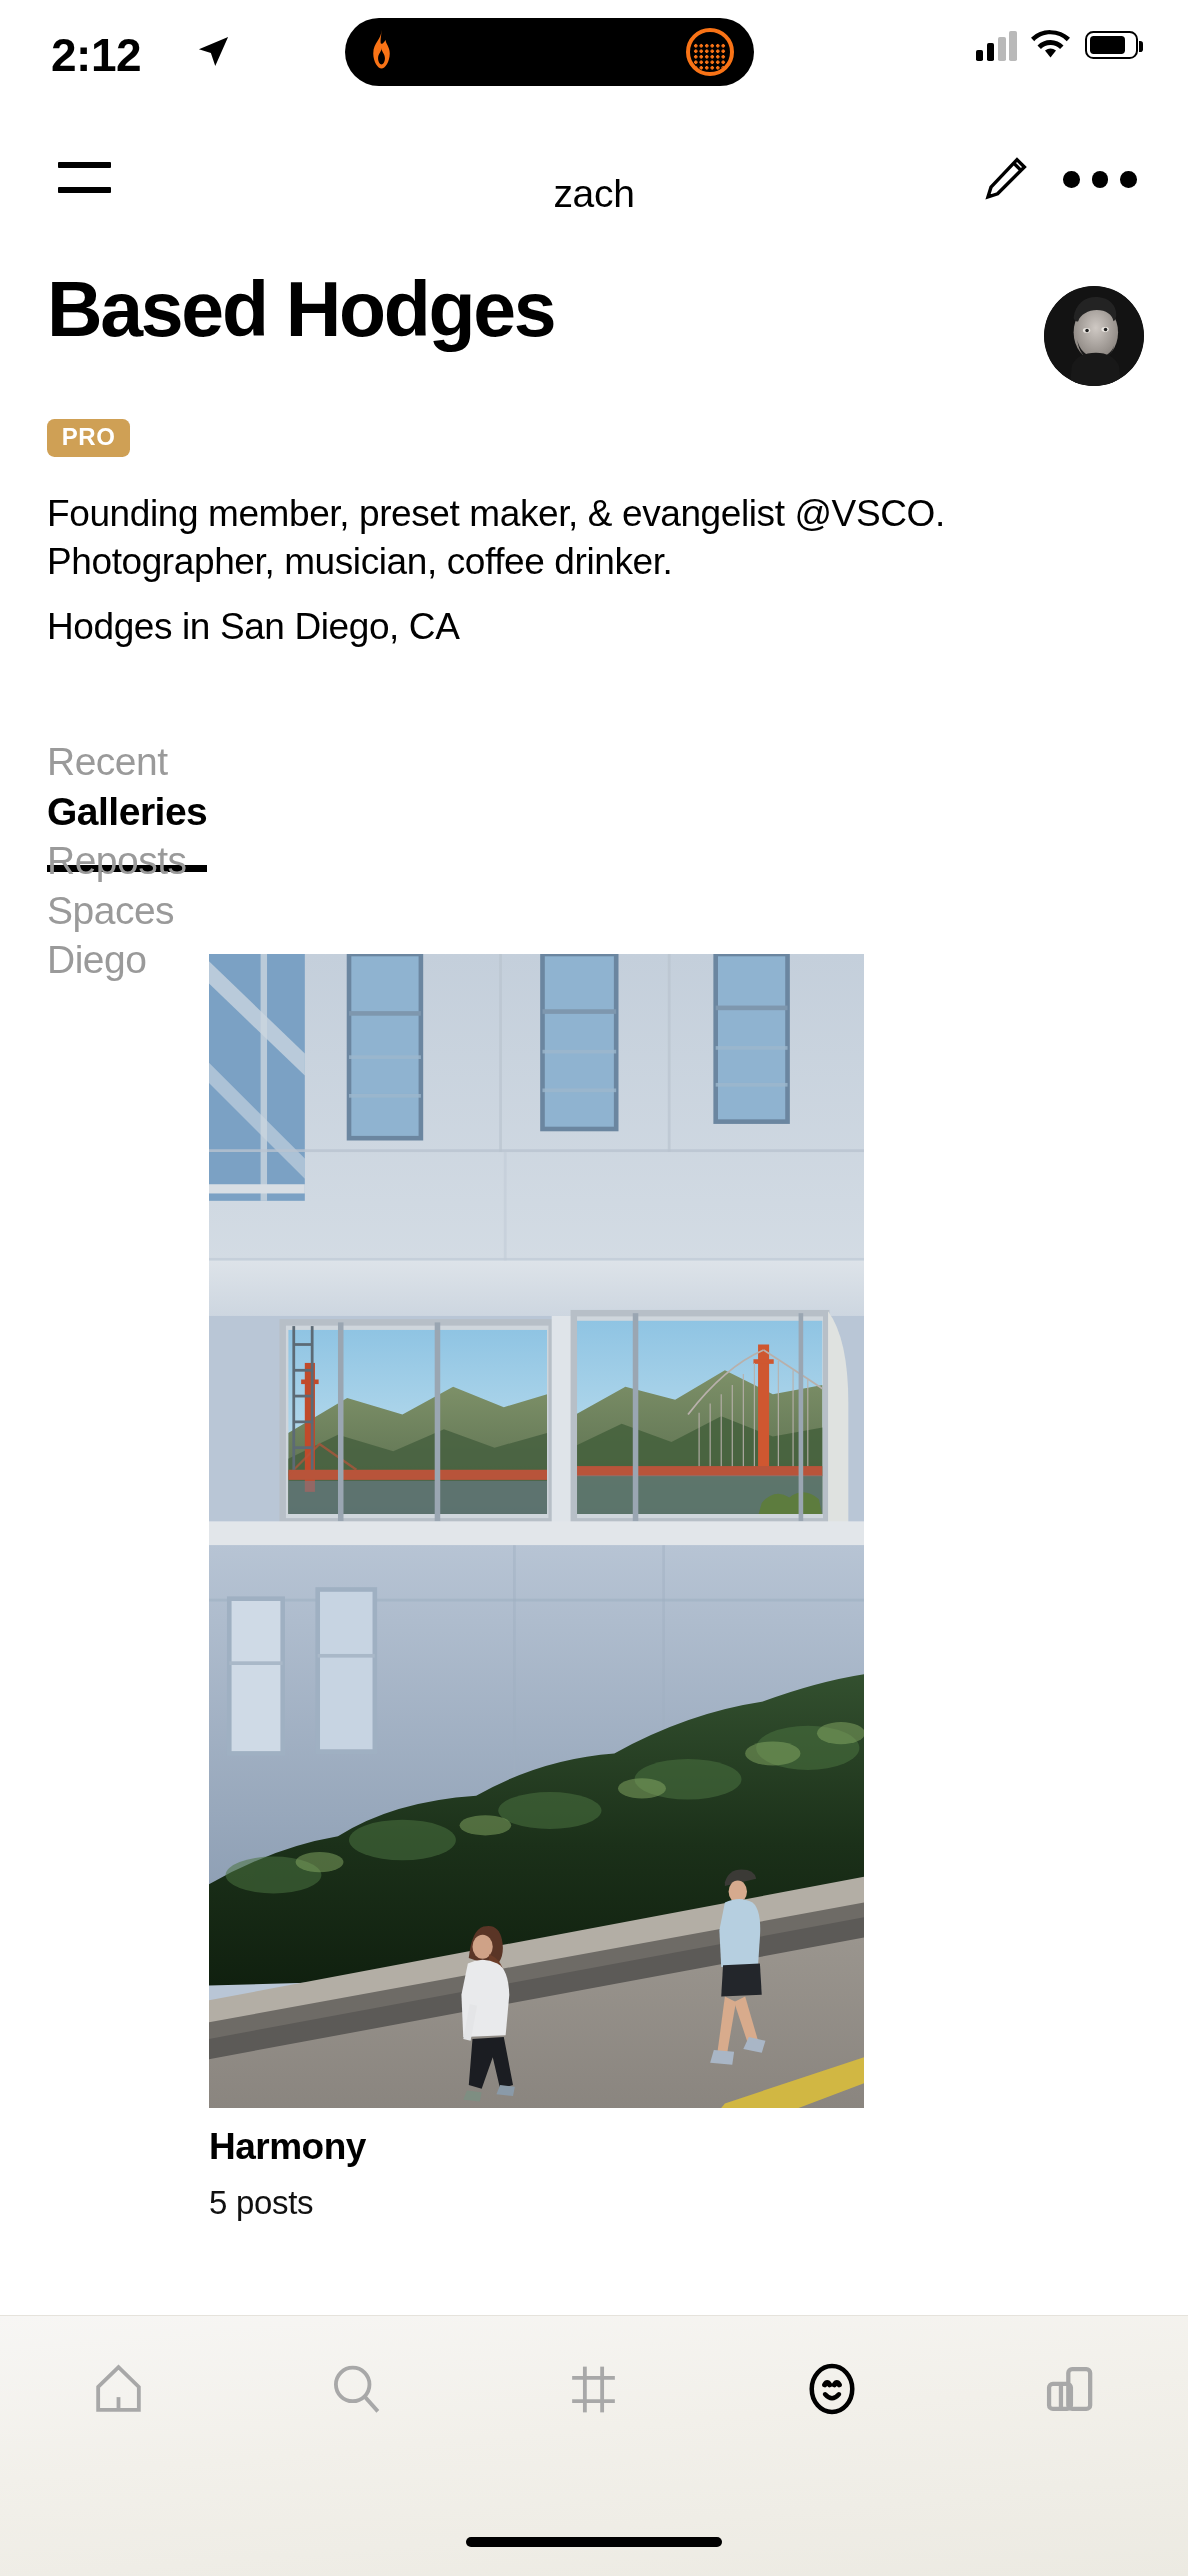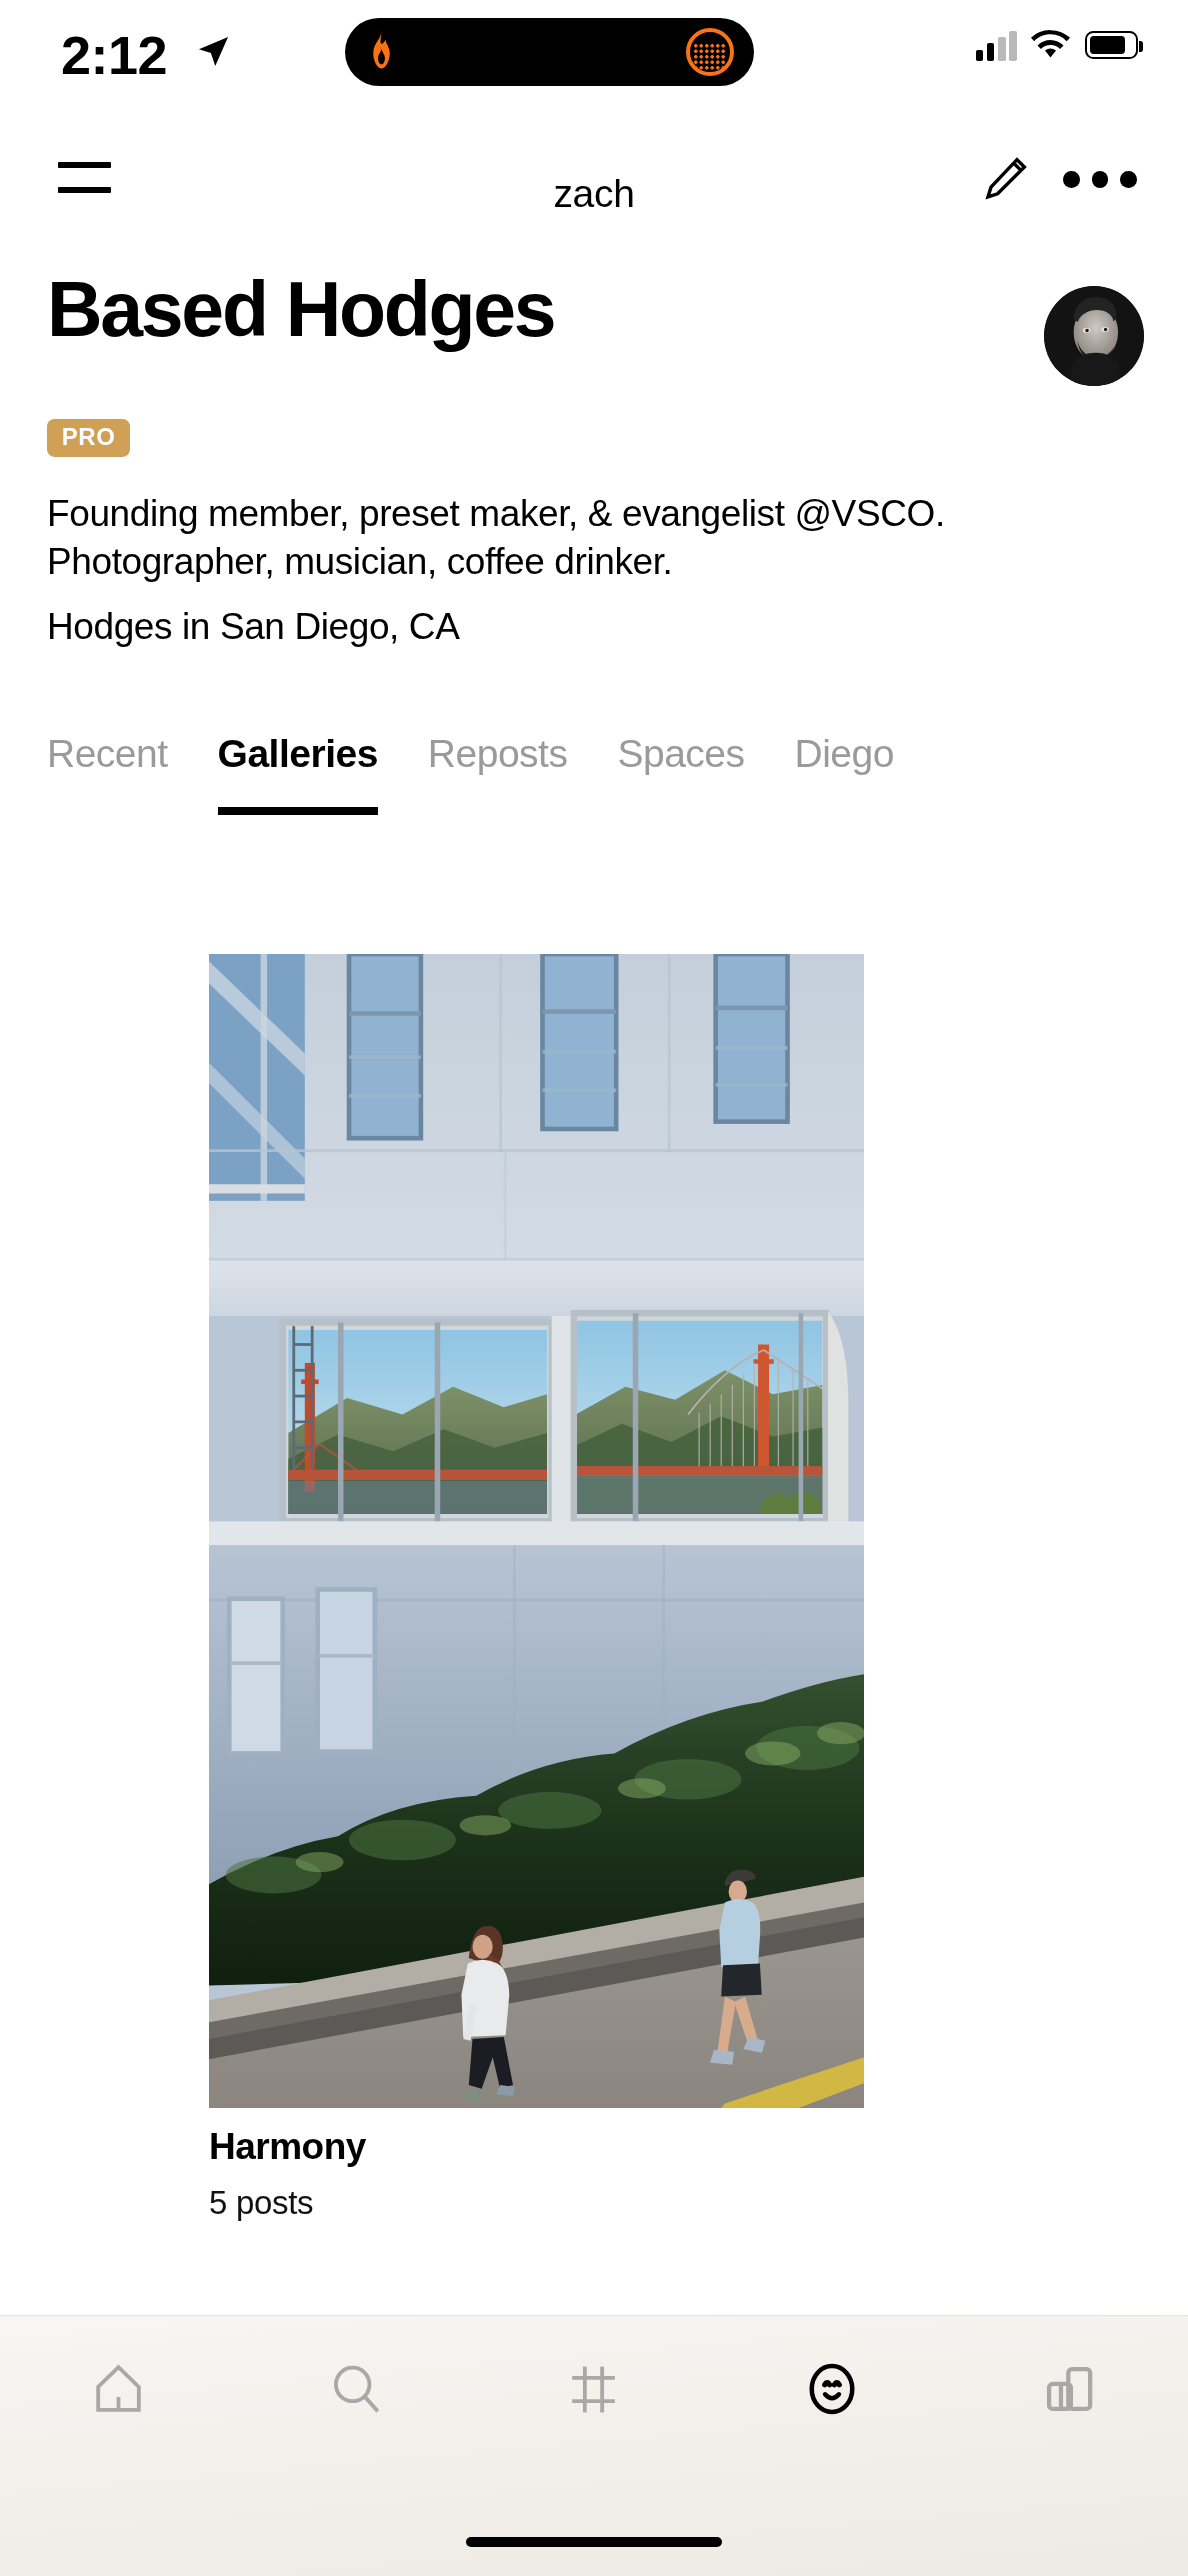--- a/index.html
+++ b/index.html
@@ -12,22 +12,22 @@
     overflow:hidden;
     position:relative;
   }
 
   
   .statusbar{
     position:absolute; top:0; left:0; width:1188px; height:129px;
     display:flex; align-items:center; z-index:30;
   }
   .sb-time{
-    position:absolute; left:61px; top:28px;
-    font-size:54px; font-weight:600; letter-spacing:-0.5px; line-height:55px;
+    position:absolute; left:51px; top:28px;
+    font-size:46px; font-weight:600; letter-spacing:-0.5px; line-height:55px;
   }
   .sb-loc{ position:absolute; left:196px; top:32px; width:35px; height:39px; }
   .island{
     position:absolute; left:345px; top:18.4px; width:409px; height:68px;
     background:#000000; border-radius:37px;
     display:flex; align-items:center; justify-content:space-between;
     padding:0 20px;
   }
   .island-flame{ width:33px; height:44px; position:relative; }
   .island-ring{
@@ -101,21 +101,21 @@
   }
   .based{
     position:absolute; left:47px; top:603px; width:1096px;
     font-size:37px; line-height:48px; letter-spacing:-0.4px;
   }
 
   
   .tabs{
     position:absolute; left:0; top:732px; width:1188px; height:111px;
   }
-  .tabstrip{ position:absolute; left:47px; top:0; display:flex; align-items:flex-start; }
+  .tabstrip{ position:absolute; left:47px; top:8px; display:flex; align-items:flex-start;flex-direction:column; }
   .tab{
     font-size:39px; color:#9a9a9a; letter-spacing:-0.5px;
     padding:0 0 5.5px 0; margin-right:50px; position:relative; white-space:nowrap;
   }
   .tab.active{ color:#000; font-weight:700; }
   .tab .ul{
     position:absolute; left:0; right:0; bottom:-33px; height:7.4px; background:#000; display:none;
   }
   .tab.active .ul{ display:block; }
 

